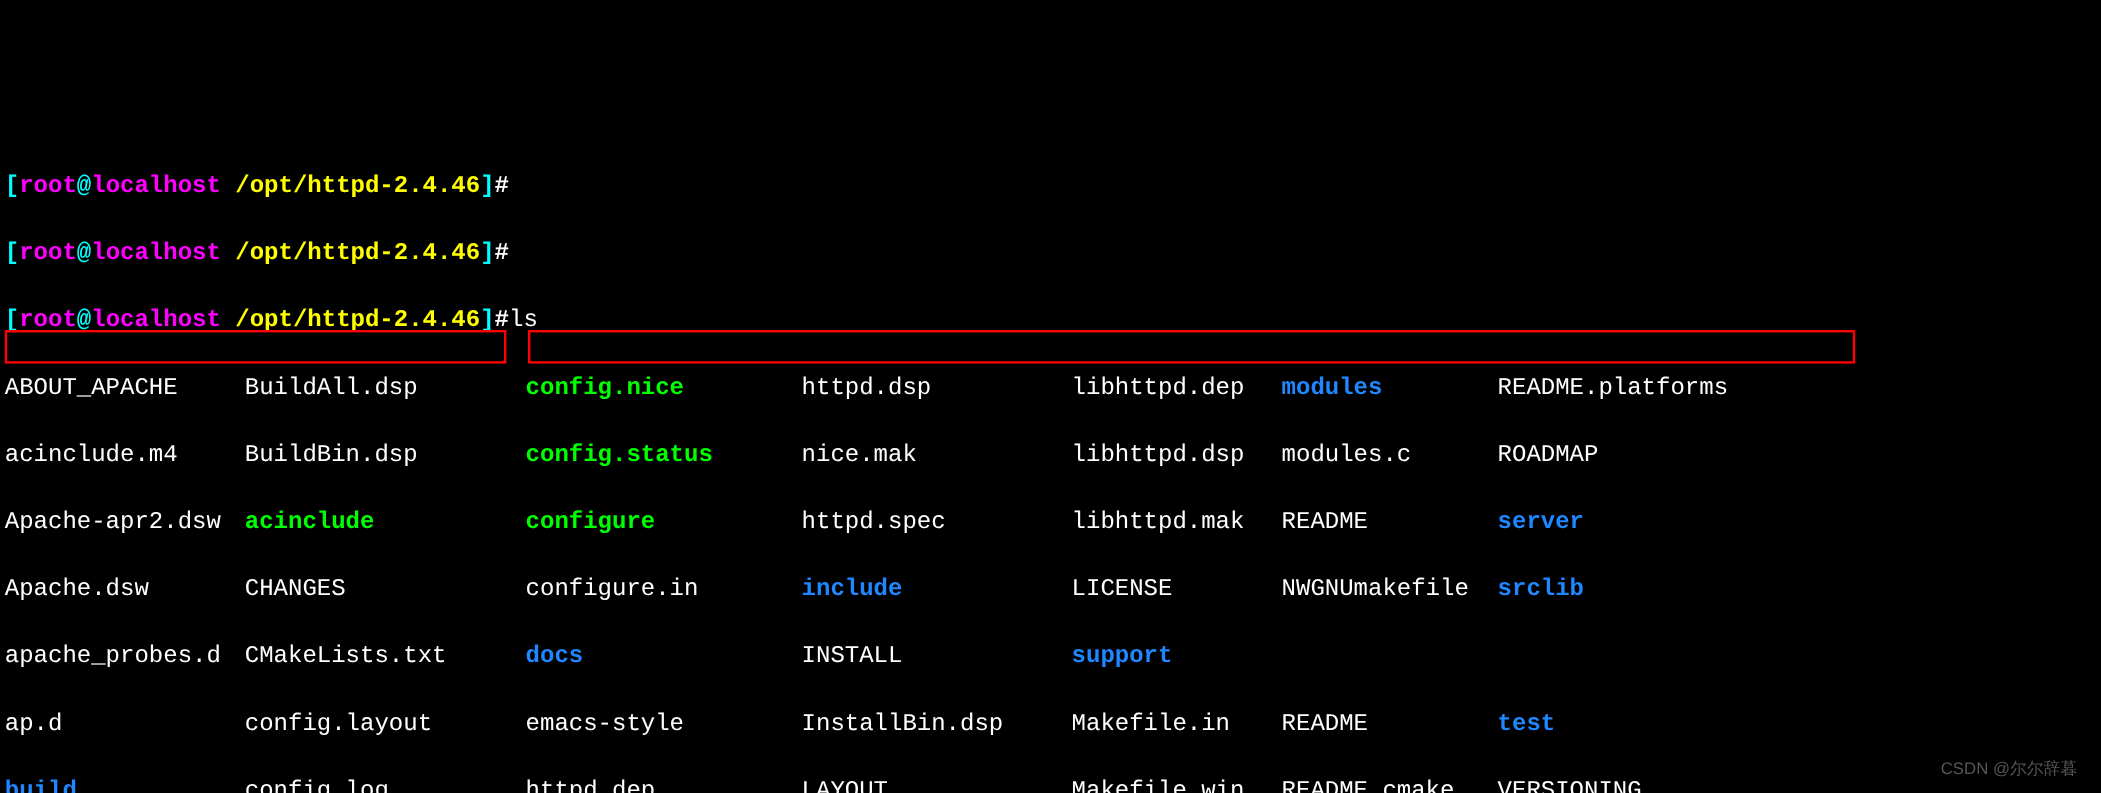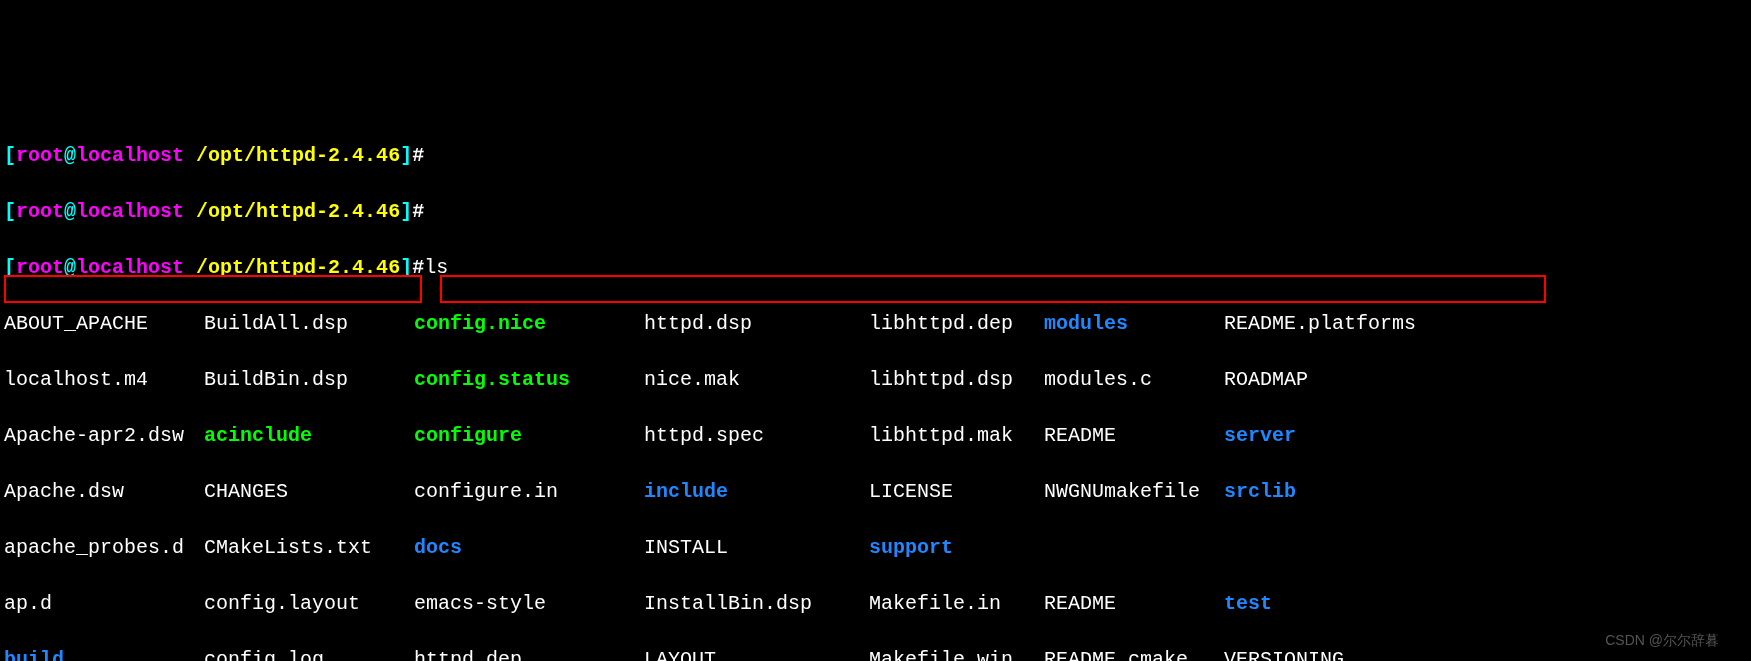--- a/index.html
+++ b/index.html
@@ -30,46 +30,46 @@
   .highlight-box {
     border: 2px solid #ff0000;
     position: absolute;
     pointer-events: none;
   }
   .box1 { top: 275px; left: 4px; width: 414px; height: 24px; }
   .box2 { top: 275px; left: 440px; width: 1102px; height: 24px; }
   .watermark {
     position: absolute;
     bottom: 10px;
-    right: 32px;
+    right: 20px;
     color: #555555;
     font-family: "Microsoft YaHei", sans-serif;
     font-size: 14px;
   }
   .ls-row { display: flex; }
   .ls-col { white-space: pre; }
   .c1 { width: 200px; }
   .c2 { width: 210px; }
-  .c3 { width: 230px; }
+  .c3 { width: 230px; margin-left: 24px; }
   .c4 { width: 225px; }
   .c5 { width: 175px; }
   .c6 { width: 180px; }
   .c7 { width: auto; }
 </style>
 </head>
 <body>
 
 
 
 <div>
 <div><span class="prompt-bracket">[</span><span class="prompt-user">root</span><span class="prompt-at">@</span><span class="prompt-host">localhost</span><span class="prompt-bracket"> </span><span class="prompt-path">/opt/httpd-2.4.46</span><span class="prompt-bracket">]</span><span class="prompt-hash">#</span></div>
 <div><span class="prompt-bracket">[</span><span class="prompt-user">root</span><span class="prompt-at">@</span><span class="prompt-host">localhost</span><span class="prompt-bracket"> </span><span class="prompt-path">/opt/httpd-2.4.46</span><span class="prompt-bracket">]</span><span class="prompt-hash">#</span></div>
 <div><span class="prompt-bracket">[</span><span class="prompt-user">root</span><span class="prompt-at">@</span><span class="prompt-host">localhost</span><span class="prompt-bracket"> </span><span class="prompt-path">/opt/httpd-2.4.46</span><span class="prompt-bracket">]</span><span class="prompt-hash">#</span><span class="cmd">ls</span></div>
 <div class="ls-row"><span class="ls-col c1 file-plain">ABOUT_APACHE</span><span class="ls-col c2 file-plain">BuildAll.dsp</span><span class="ls-col c3 file-exec">config.nice</span><span class="ls-col c4 file-plain">httpd.dsp</span><span class="ls-col c5 file-plain">libhttpd.dep</span><span class="ls-col c6 file-dir">modules</span><span class="ls-col c7 file-plain">README.platforms</span></div>
-<div class="ls-row"><span class="ls-col c1 file-plain">localhost.m4</span><span class="ls-col c2 file-plain">BuildBin.dsp</span><span class="ls-col c3 file-exec">config.status</span><span class="ls-col c4 file-plain">nice.mak</span><span class="ls-col c5 file-plain">libhttpd.dsp</span><span class="ls-col c6 file-plain">modules.c</span><span class="ls-col c7 file-plain">ROADMAP</span></div>
+<div class="ls-row"><span class="ls-col c1 file-plain">acinclude.m4</span><span class="ls-col c2 file-plain">BuildBin.dsp</span><span class="ls-col c3 file-exec">config.status</span><span class="ls-col c4 file-plain">nice.mak</span><span class="ls-col c5 file-plain">libhttpd.dsp</span><span class="ls-col c6 file-plain">modules.c</span><span class="ls-col c7 file-plain">ROADMAP</span></div>
 <div class="ls-row"><span class="ls-col c1 file-plain">Apache-apr2.dsw</span><span class="ls-col c2 file-exec">acinclude</span><span class="ls-col c3 file-exec">configure</span><span class="ls-col c4 file-plain">httpd.spec</span><span class="ls-col c5 file-plain">libhttpd.mak</span><span class="ls-col c6 file-plain">README</span><span class="ls-col c7 file-dir">server</span></div>
 <div class="ls-row"><span class="ls-col c1 file-plain">Apache.dsw</span><span class="ls-col c2 file-plain">CHANGES</span><span class="ls-col c3 file-plain">configure.in</span><span class="ls-col c4 file-dir">include</span><span class="ls-col c5 file-plain">LICENSE</span><span class="ls-col c6 file-plain">NWGNUmakefile</span><span class="ls-col c7 file-dir">srclib</span></div>
 <div class="ls-row"><span class="ls-col c1 file-plain">apache_probes.d</span><span class="ls-col c2 file-plain">CMakeLists.txt</span><span class="ls-col c3 file-dir">docs</span><span class="ls-col c4 file-plain">INSTALL</span><span class="ls-col c7 file-dir">support</span></div>
 <div class="ls-row"><span class="ls-col c1 file-plain">ap.d</span><span class="ls-col c2 file-plain">config.layout</span><span class="ls-col c3 file-plain">emacs-style</span><span class="ls-col c4 file-plain">InstallBin.dsp</span><span class="ls-col c5 file-plain">Makefile.in</span><span class="ls-col c6 file-plain">README</span><span class="ls-col c7 file-dir">test</span></div>
 <div class="ls-row"><span class="ls-col c1 file-dir">build</span><span class="ls-col c2 file-plain">config.log</span><span class="ls-col c3 file-plain">httpd.dep</span><span class="ls-col c4 file-plain">LAYOUT</span><span class="ls-col c5 file-plain">Makefile.win</span><span class="ls-col c6 file-plain">README.cmake</span><span class="ls-col c7 file-plain">VERSIONING</span></div>
 
 
 </div>
 
 <div class="highlight-box box1"></div>

